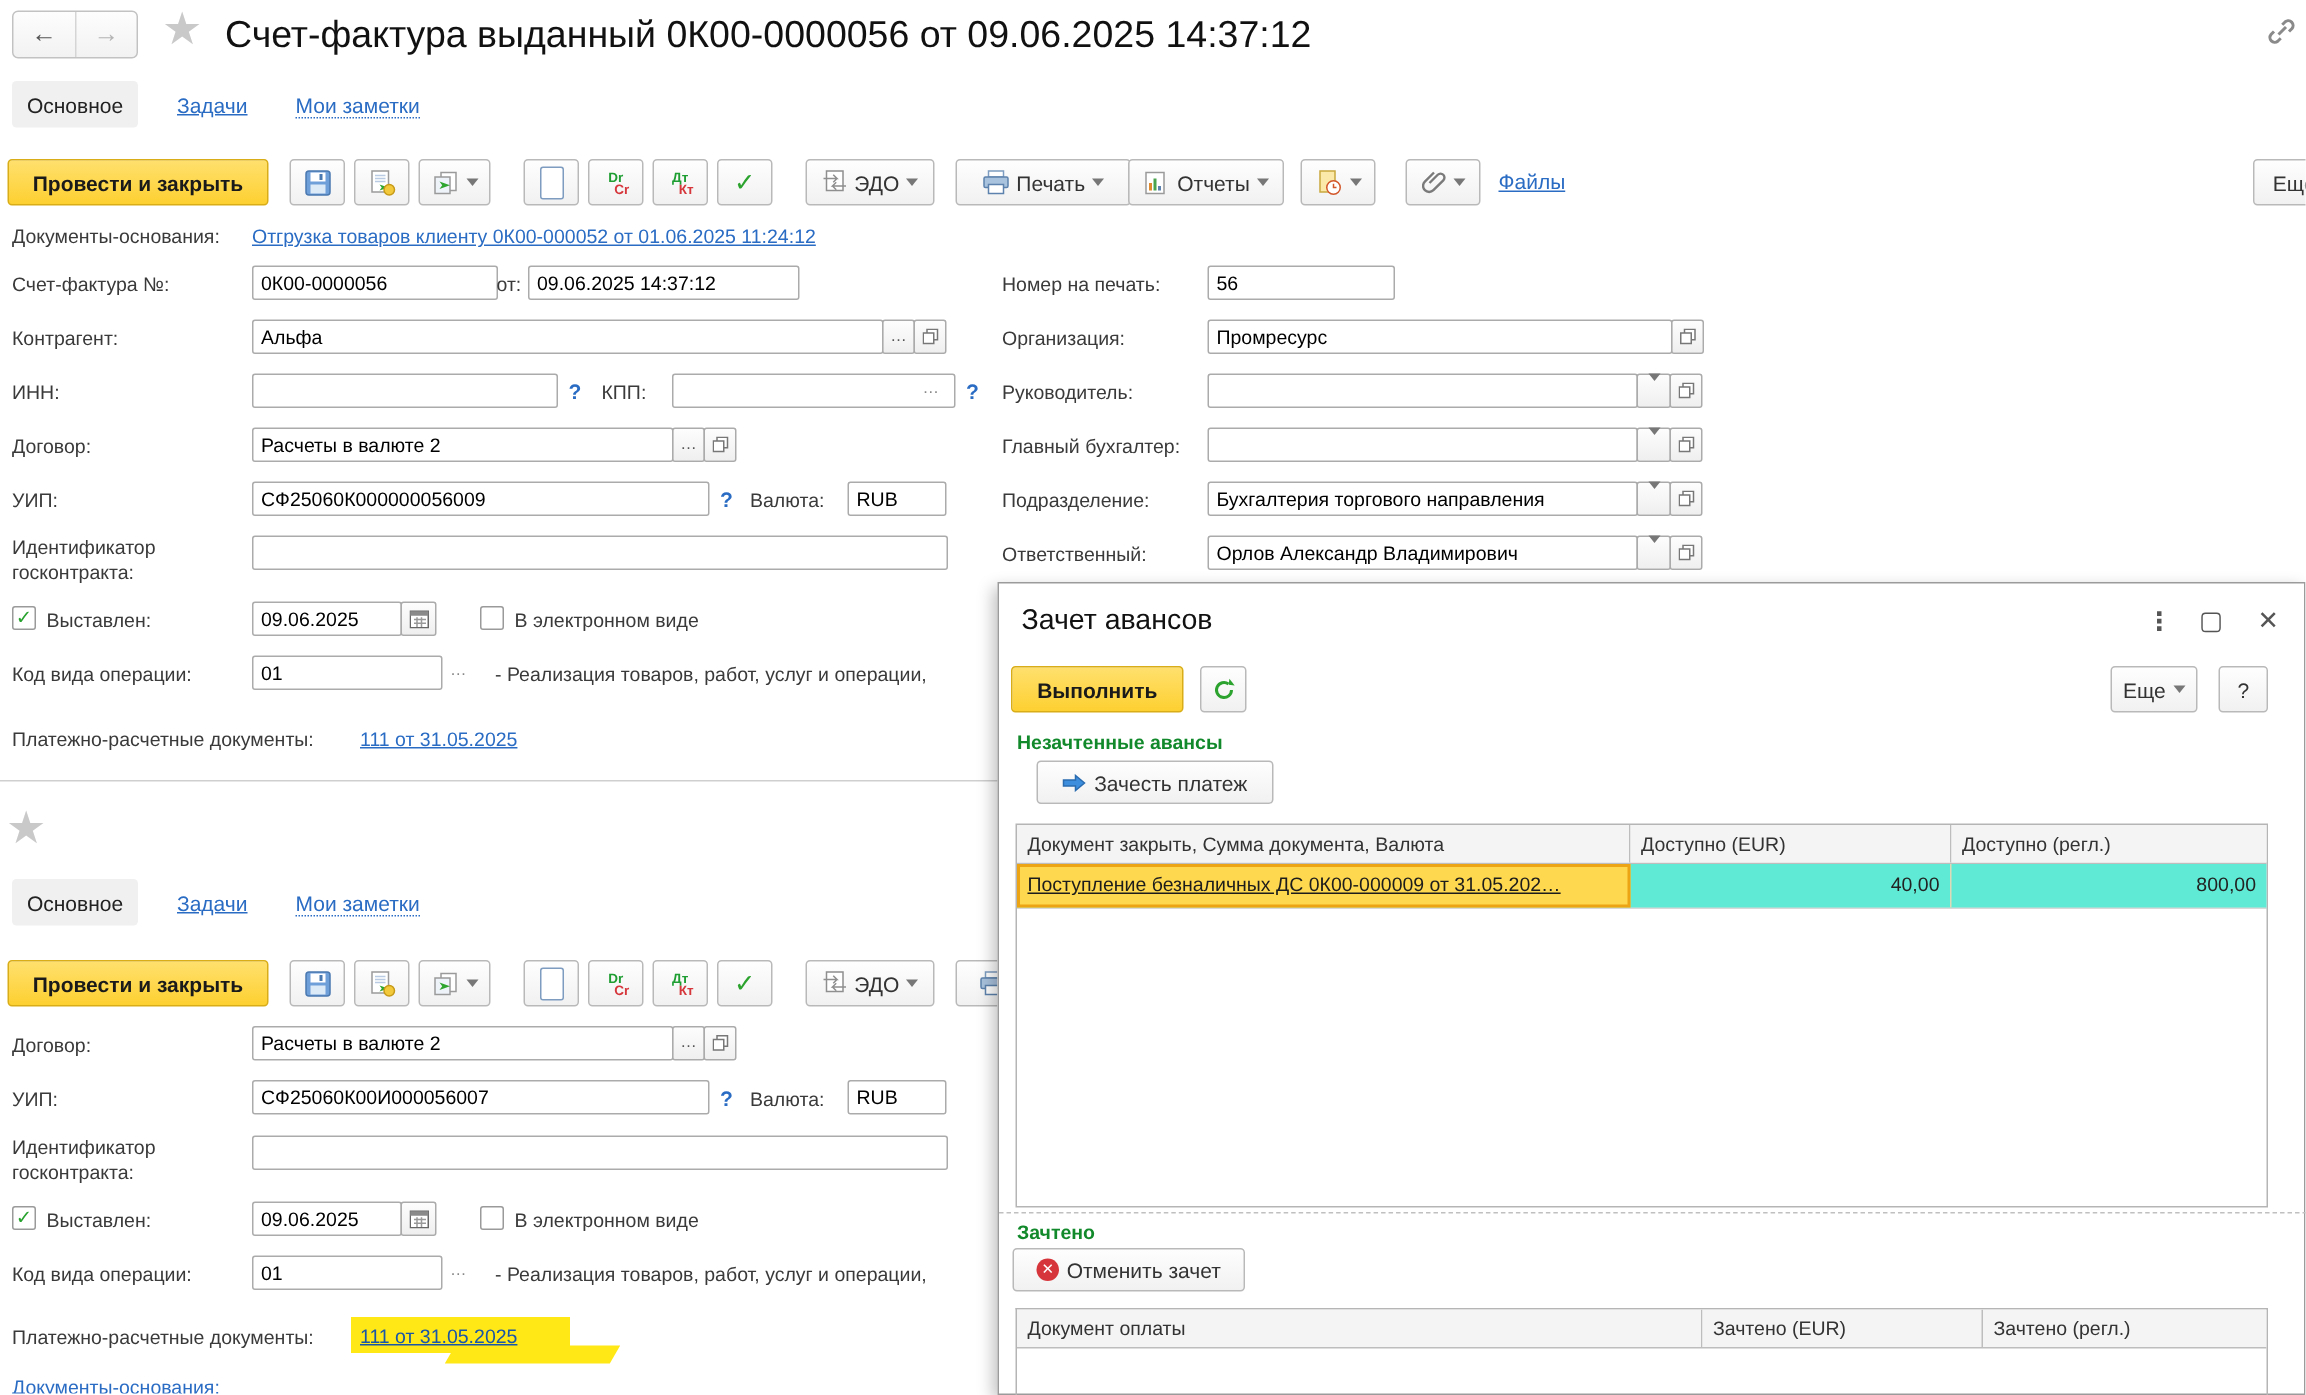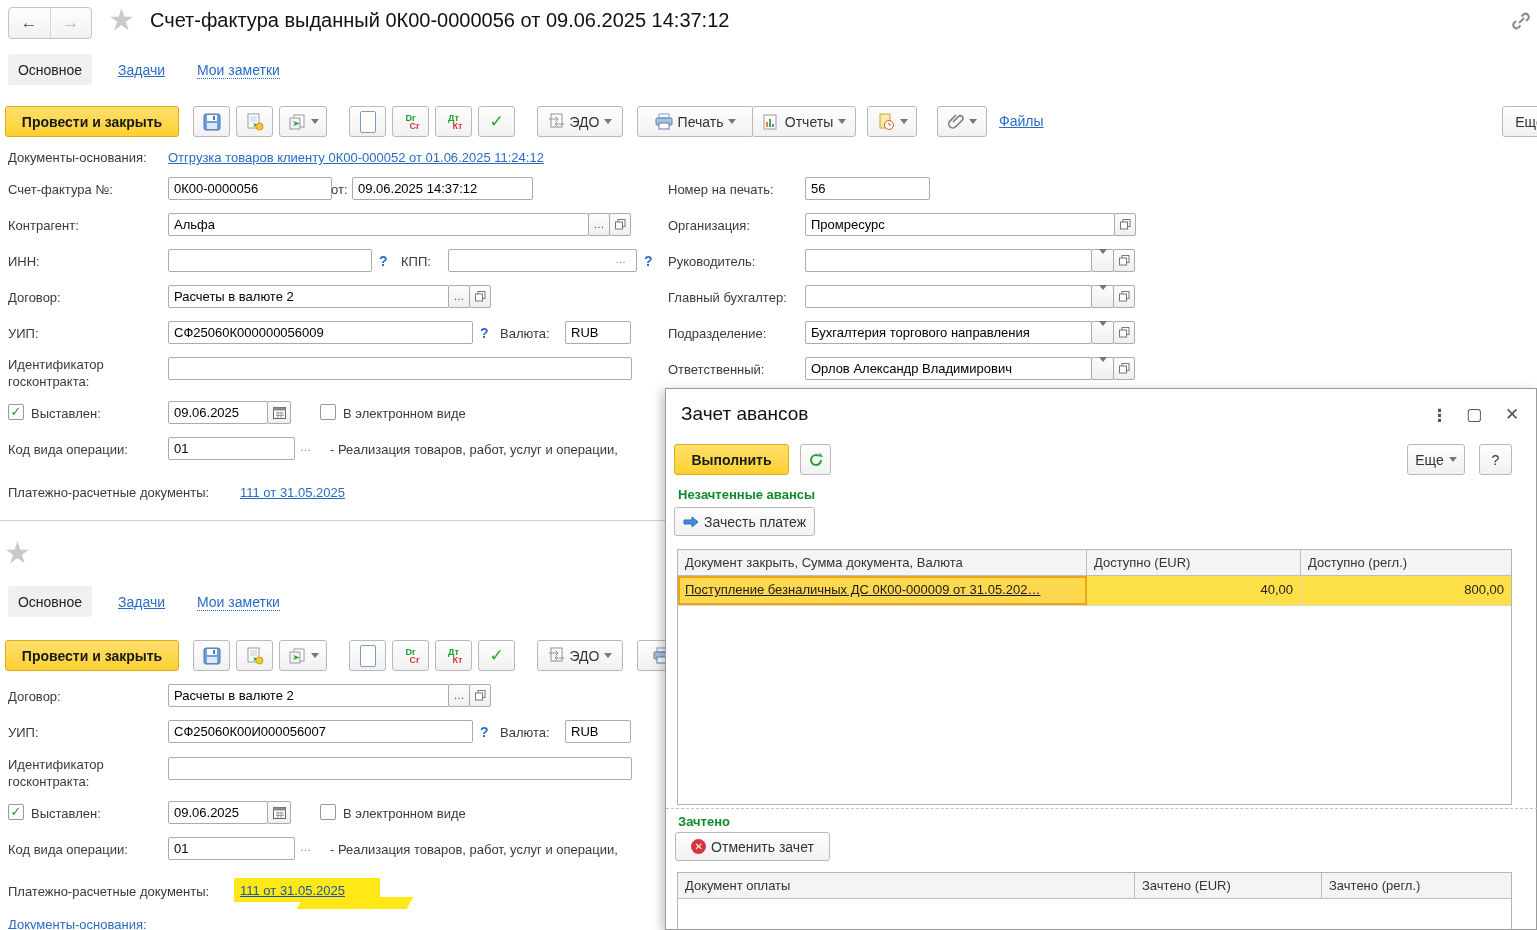--- a/index.html
+++ b/index.html
@@ -38,21 +38,21 @@
 </head>
 <body>
 
 <div>
 
   <div class="abs" style="left:8px;top:7px;width:82px;height:30px;border:1px solid #c2c2c2;border-radius:4px;background:linear-gradient(#fdfdfd,#f2f2f2);display:flex">
     <div style="flex:1;display:flex;align-items:center;justify-content:center;border-right:1px solid #d5d5d5;font-size:17px;color:#555;font-weight:bold;cursor:pointer">←</div>
     <div style="flex:1;display:flex;align-items:center;justify-content:center;font-size:17px;color:#b5b5b5;font-weight:bold">→</div>
   </div>
   <div class="abs" style="left:108px;top:2px;font-size:30px;color:#c9c9c9;cursor:pointer">★</div>
-  <div class="abs" style="left:150px;top:9px;font-size:20px;color:#111;white-space:nowrap">Счет-фактура выданный 0К00-0000056 от 09.06.2025 14:37:12</div>
+  <div class="abs" style="left:150px;top:9px;font-size:25px;color:#111;white-space:nowrap">Счет-фактура выданный 0К00-0000056 от 09.06.2025 14:37:12</div>
   <div class="abs" style="left:1510px;top:10px;cursor:pointer">
     <svg width="22" height="22" viewBox="0 0 22 22">
         <g fill="none" stroke="#8a8a8a" stroke-width="2">
           <path d="M9 13 L14 8"></path>
           <path d="M11.5 6.5 l2-2 a3.2 3.2 0 0 1 4.5 4.5 l-2 2"></path>
           <path d="M10.5 15.5 l-2 2 a3.2 3.2 0 0 1 -4.5 -4.5 l2-2"></path>
         </g>
       </svg>
   </div>
 
@@ -440,36 +440,36 @@
   <div class="btn" style="left:741px;top:55px;width:58px">
     <span class="btxt">Еще</span>
     <span class="caret"></span>
   </div>
   <div class="btn" style="left:813px;top:55px;width:33px">
       <span class="btxt">?</span>
     </div>
 
   <div class="ghead" style="left:12px;top:98px">Незачтенные авансы</div>
 
-  <div class="btn" style="left:8px;top:118px;width:141px;height:29px">
+  <div class="btn" style="left:25px;top:118px;width:158px;height:29px">
     <span>
         <svg width="16" height="12" viewBox="0 0 16 12">
           <path d="M1 4 h8 V1 l6 5 -6 5 V8 H1z" fill="#3e8ede" stroke="#2a6cb0"></path>
         </svg>
       </span>
     <span class="btxt">Зачесть платеж</span>
   </div>
 
   <div class="abs" style="left:11px;top:160px;width:835px;height:256px;border:1px solid #b5b5b5;box-sizing:border-box">
     <div style="display:flex;border-bottom:1px solid #bdbdbd">
       <div class="th" style="width:409px">Документ закрыть, Сумма документа, Валюта</div>
       <div class="th" style="width:214px">Доступно (EUR)</div>
       <div class="th" style="width:210px;border-right:none">Доступно (регл.)</div>
     </div>
-    <div style="display:flex;background:#fde047;border-bottom:1px solid #d8d8d8;height:30px;box-sizing:border-box">
+    <div style="display:flex;background:#5eead4;border-bottom:1px solid #d8d8d8;height:30px;box-sizing:border-box">
       <div class="td" style="width:409px;background:#fed84e;border:2px solid #eda414;padding:4px 5px">
         <span style="text-decoration:underline;color:#1c1c1c">Поступление безналичных ДС 0К00-000009 от 31.05.202…</span>
       </div>
       <div class="td num" style="width:214px">40,00</div>
       <div class="td num" style="width:210px;border-right:none">800,00</div>
     </div>
   </div>
 
   <div class="abs" style="left:0;top:419px;width:872px;border-top:1px dashed #c0c0c0"></div>
 

